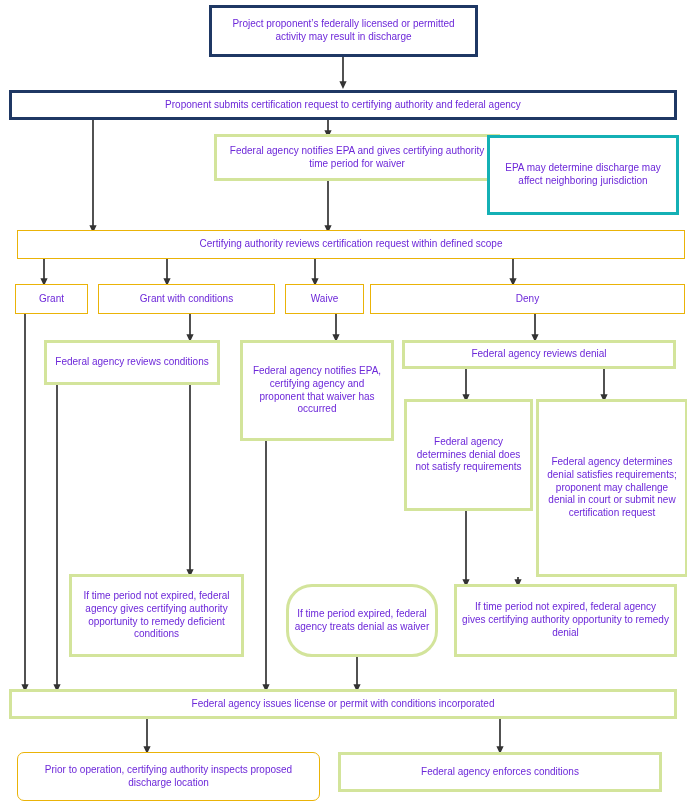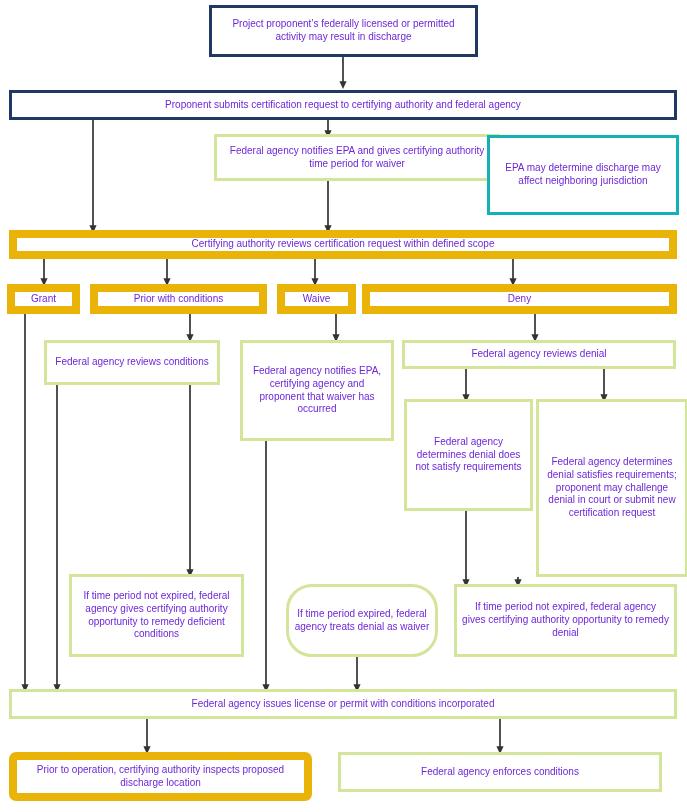--- a/index.html
+++ b/index.html
@@ -36,21 +36,21 @@
     line-height: 1.28;
     padding: 2px 5px;
     z-index: 2;
   }
   .node span {
     display: block;
     width: 100%;
   }
   .b-navy  { border: 3px solid #1f3864; }
   .b-green { border: 3px solid #d3e49b; }
-  .b-red   { border: 8px solid #eab308; }
+  .b-red   { border: 1px solid #eab308; margin-left: 8px; }
   .b-teal  { border: 3px solid #14b0b5; }
 </style>
 </head>
 <body>
 
 <div id="canvas">
 
   <svg id="connectors" viewBox="0 0 687 812" xmlns="http://www.w3.org/2000/svg">
     <defs>
       <marker id="ah" markerWidth="9" markerHeight="9" refX="4.2" refY="4.2" orient="auto" markerUnits="userSpaceOnUse">
@@ -120,21 +120,21 @@
 
   <div class="node b-red" style="left:9px; top:230px; width:668px; height:29px;">
     <span>Certifying authority reviews certification request within defined scope</span>
   </div>
 
   <div class="node b-red" style="left:7px; top:284px; width:73px; height:30px;">
     <span>Grant</span>
   </div>
 
   <div class="node b-red" style="left:90px; top:284px; width:177px; height:30px;">
-    <span>Prior with conditions</span>
+    <span>Grant with conditions</span>
   </div>
 
   <div class="node b-red" style="left:277px; top:284px; width:79px; height:30px;">
     <span>Waive</span>
   </div>
 
   <div class="node b-red" style="left:362px; top:284px; width:315px; height:30px;">
     <span>Deny</span>
   </div>
 

